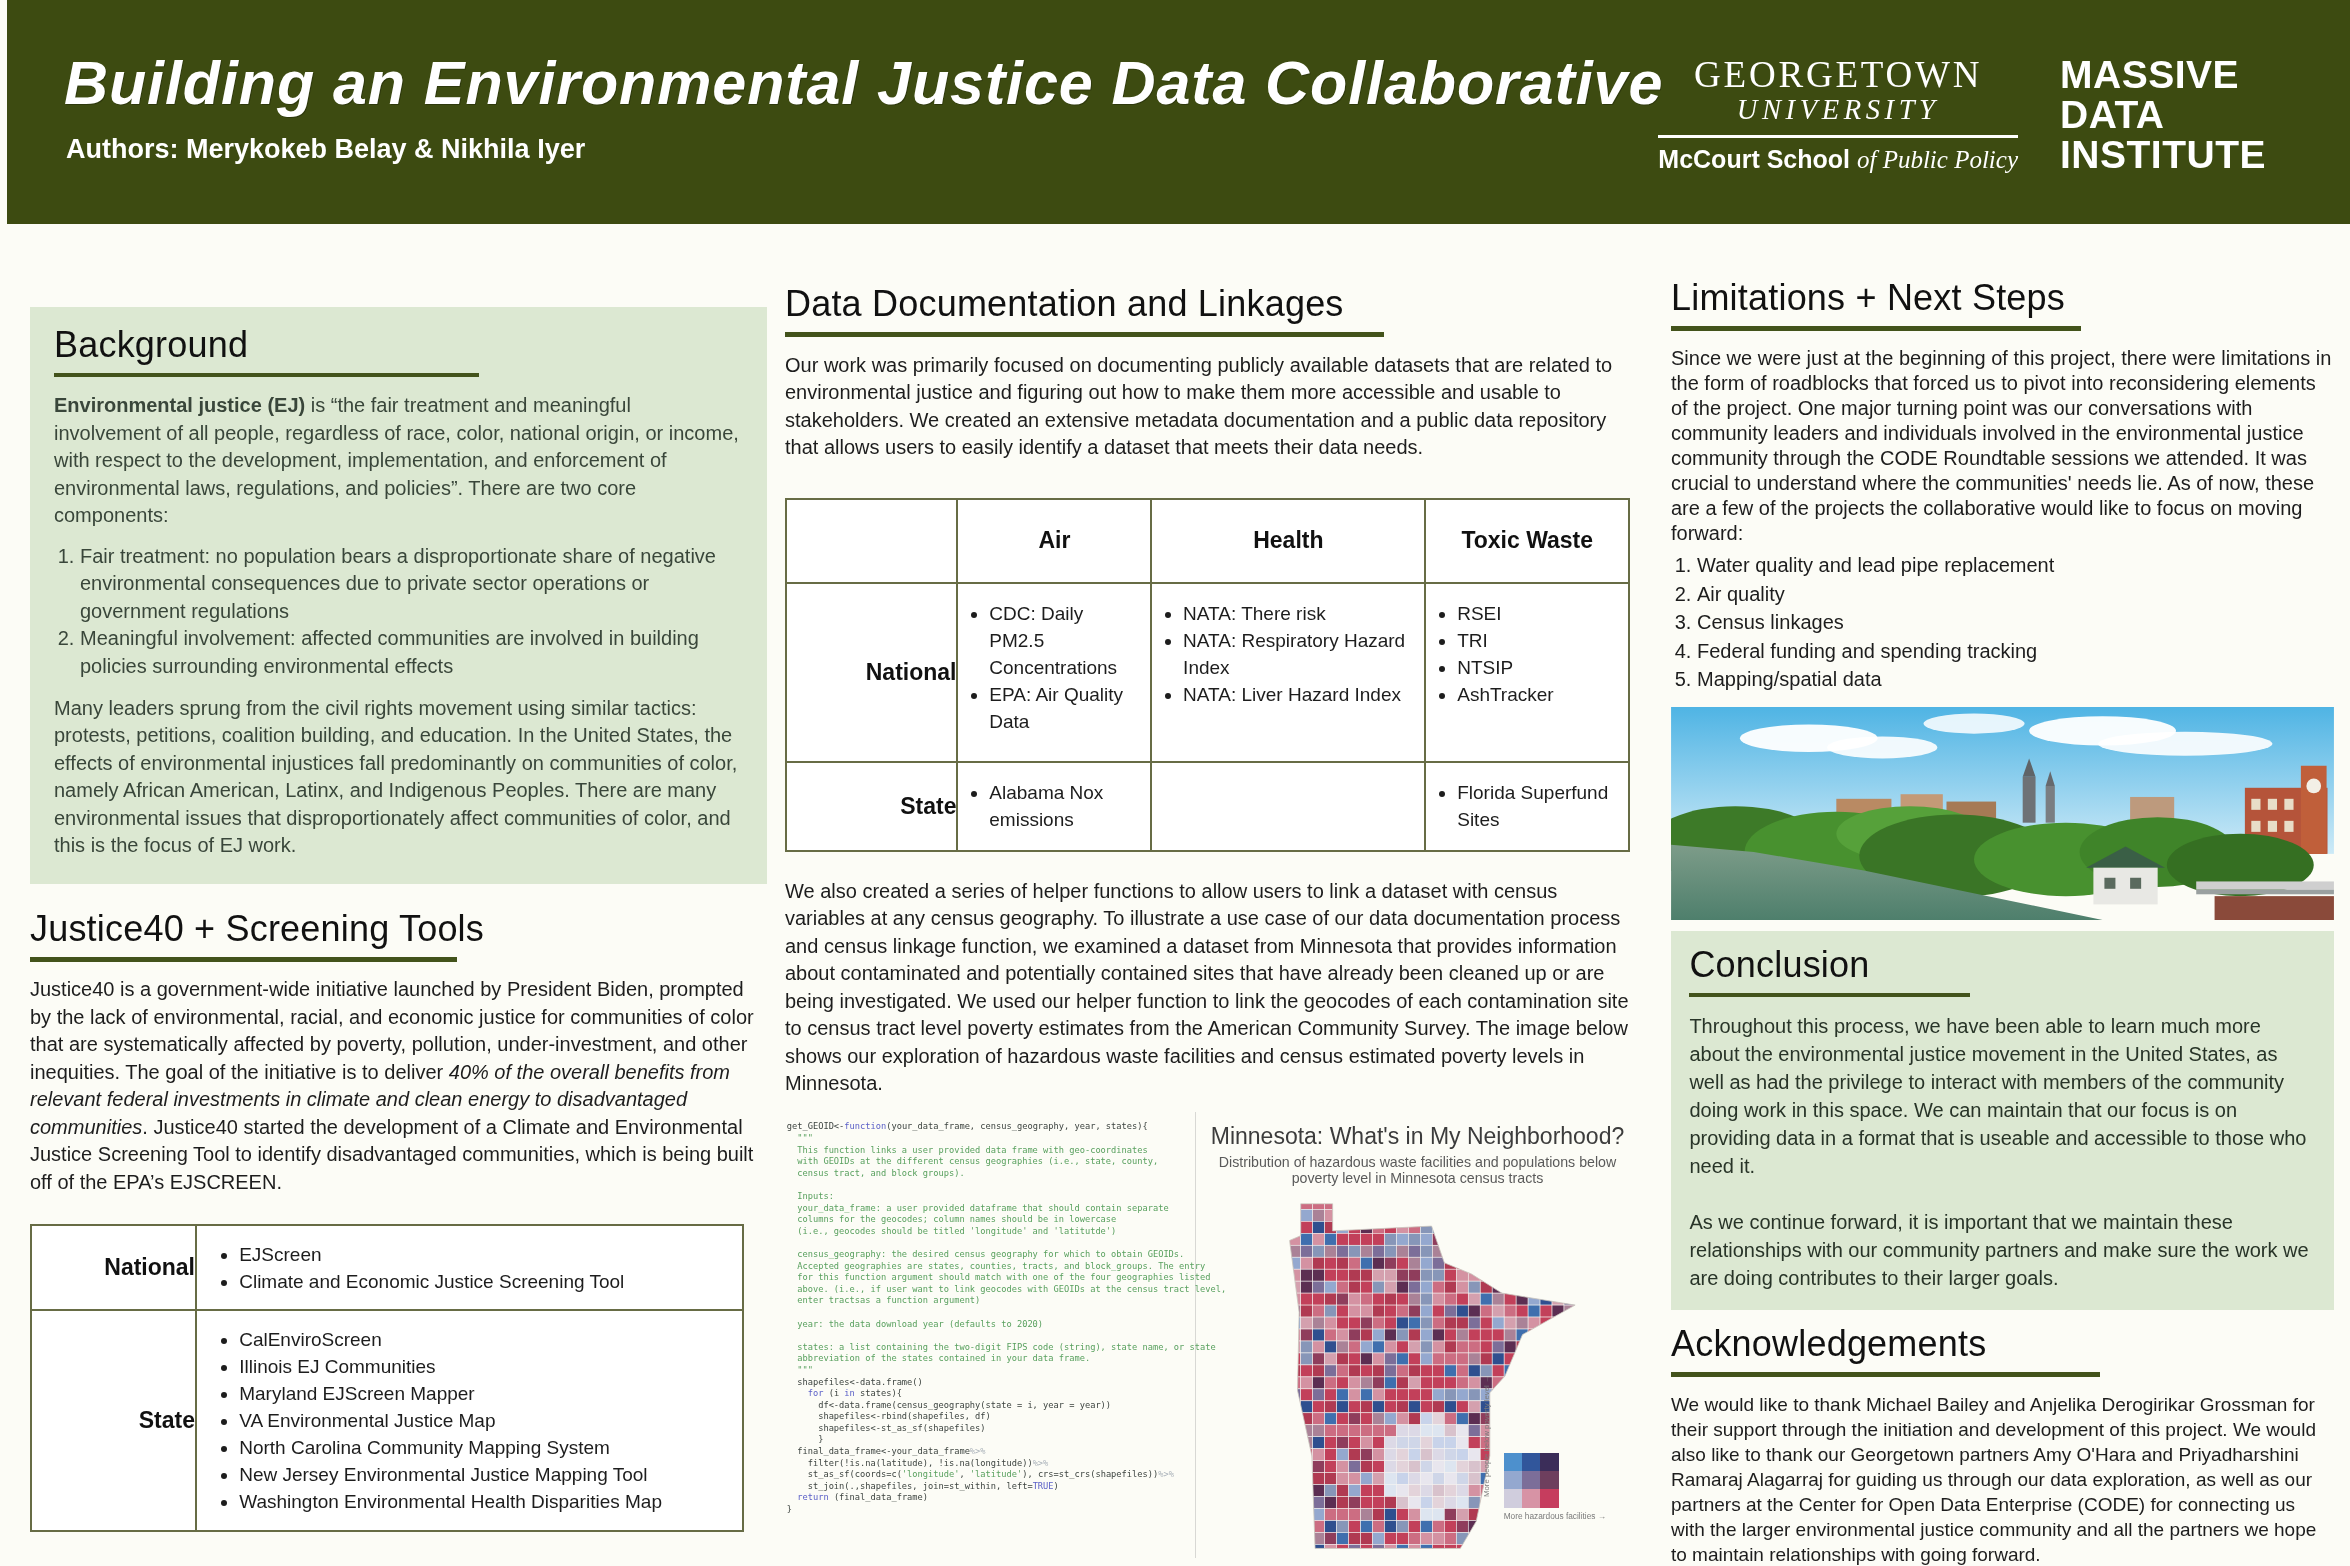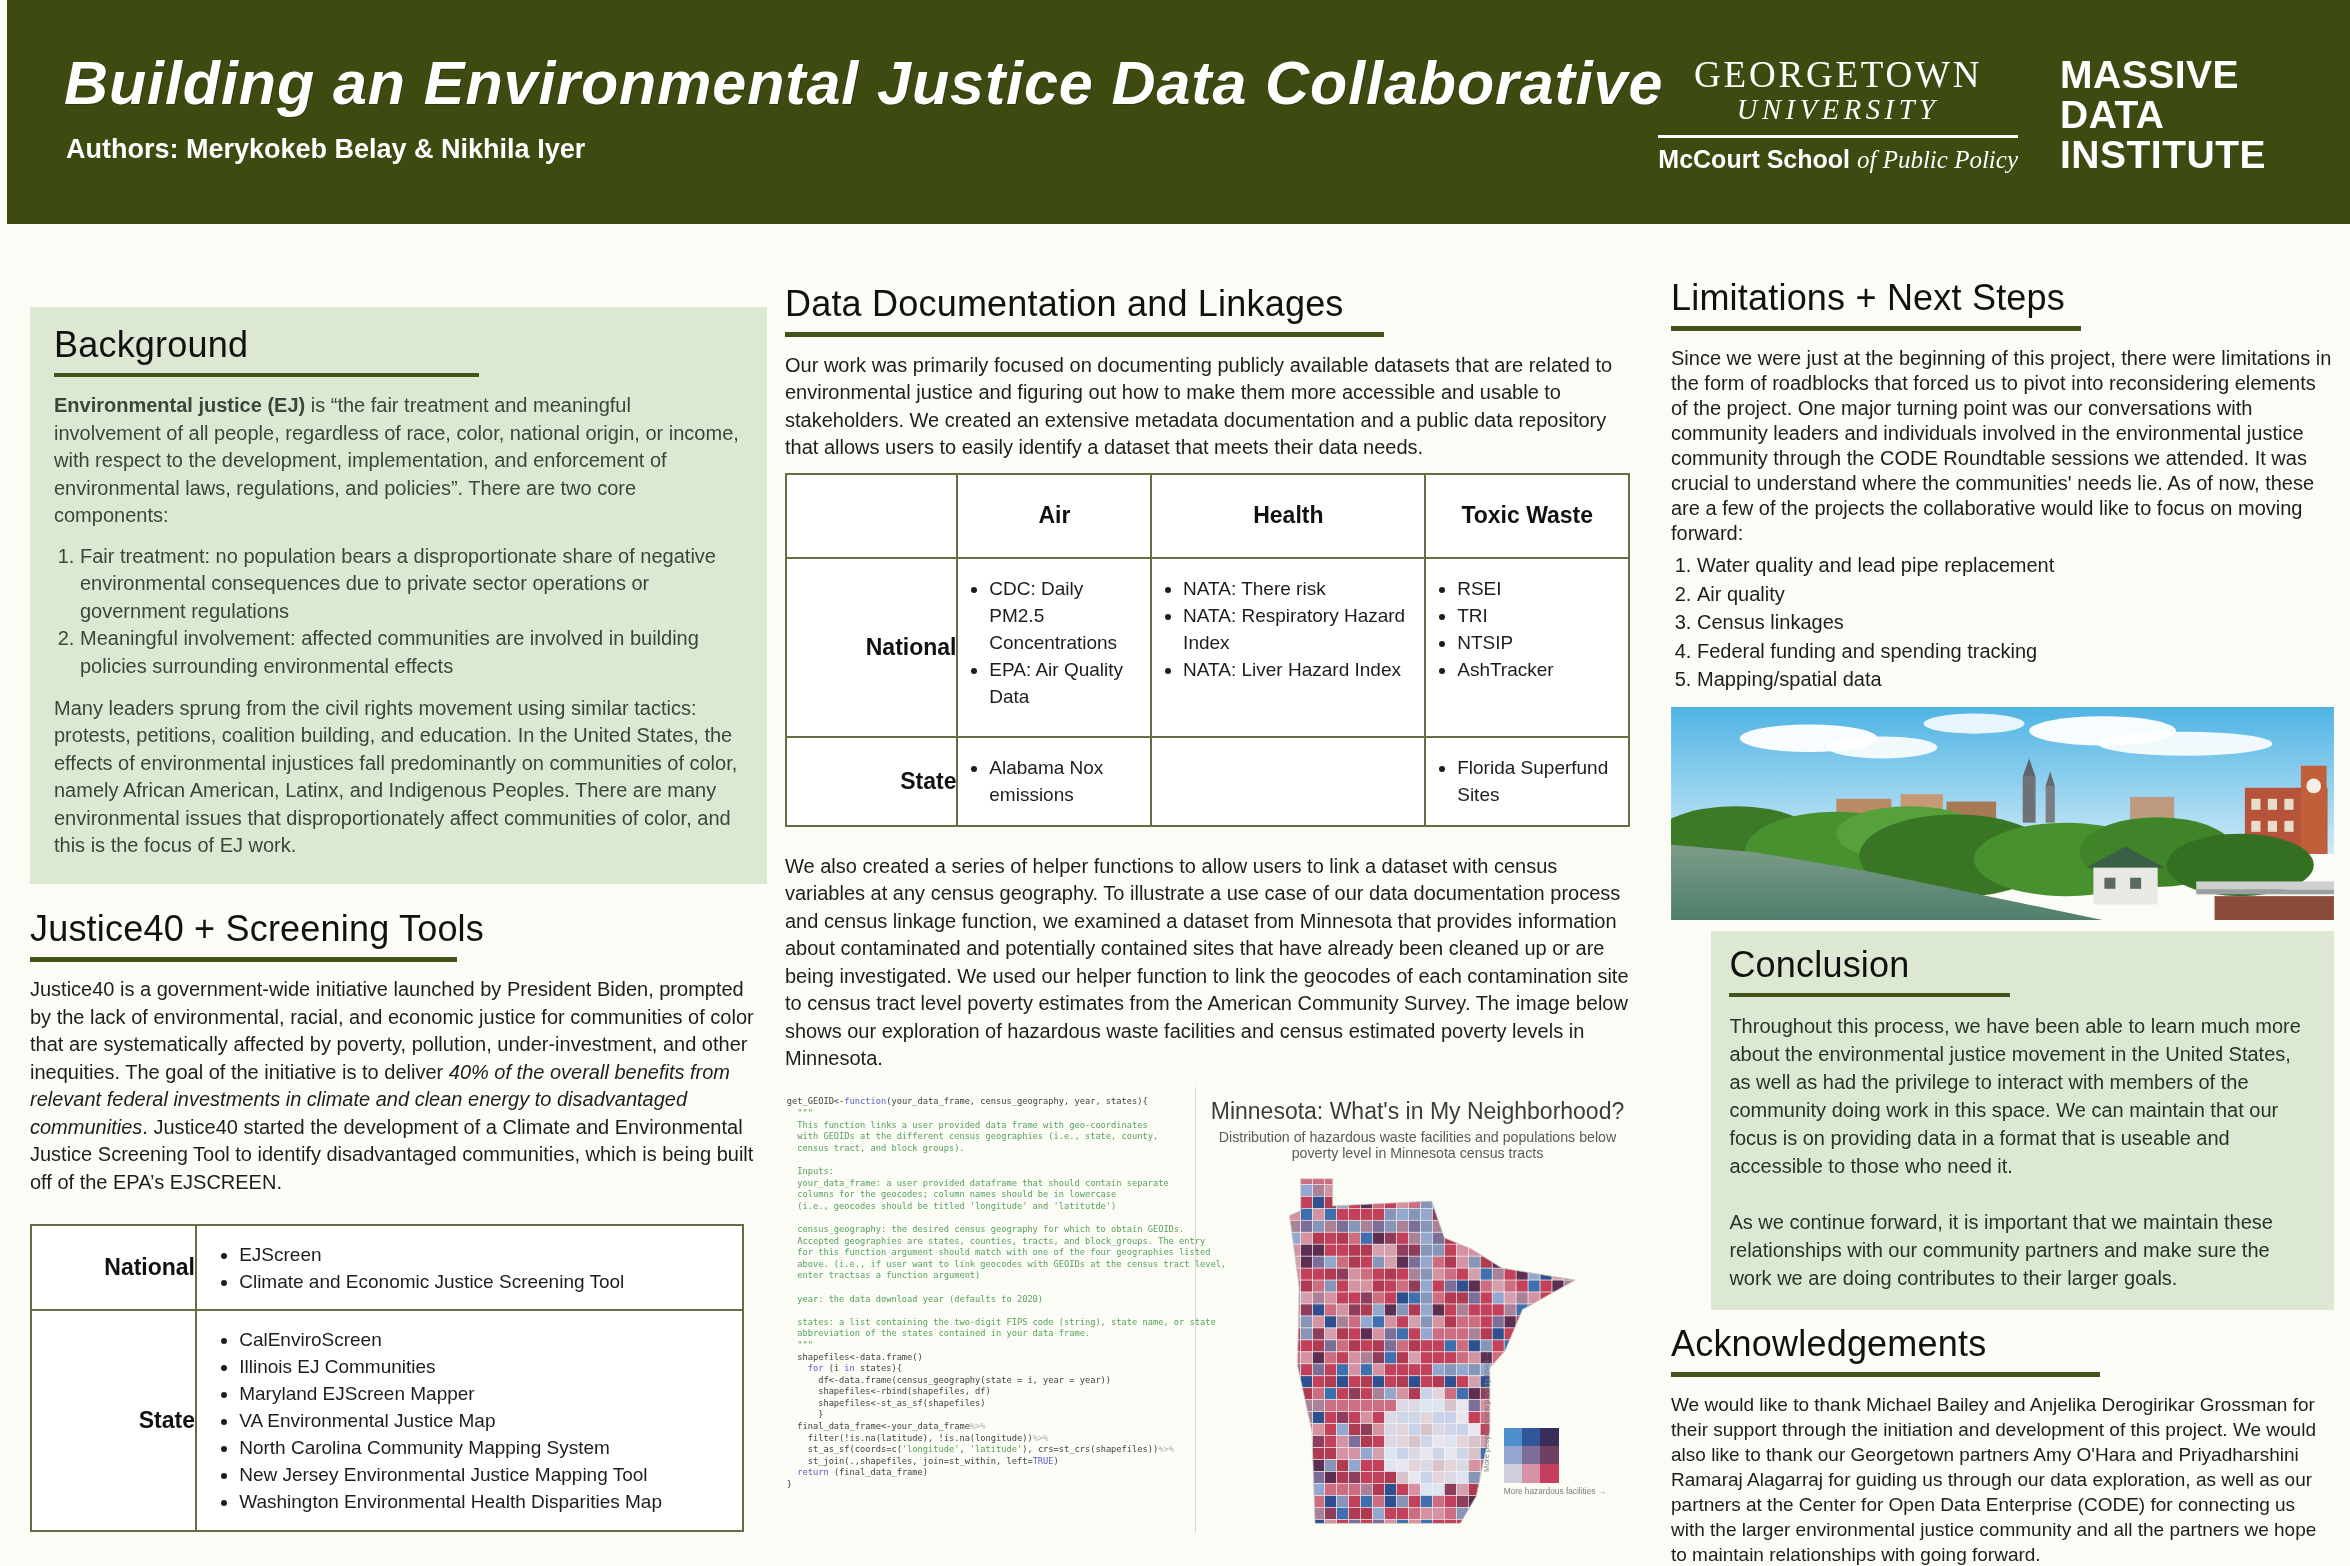--- a/index.html
+++ b/index.html
@@ -40,21 +40,21 @@
   table.grid td, table.grid th { border:2.8px solid #676c45; vertical-align:middle; }
   td.lbl { font-weight:bold; font-size:23px; text-align:right; color:#111; }
   td.items ul { margin:0; padding-left:33px; }
   td.items li { font-size:19px; line-height:27px; color:#1d1d1d; }
   .sc-table { margin-top:27.5px; width:714px; }
   .sc-table td.lbl { width:165px; }
   .sc-table td.items { padding:14.7px 9.2px; }
 
   
   .mid-col { left:785px; top:283px; width:847px; }
-  .dd-table { margin-top:11px; width:845px; }
+  .dd-table { margin-top:36px; width:845px; }
   .dd-table th { font-size:23px; font-weight:bold; color:#111; height:84px; background:#fff; }
   .dd-table td.lbl { width:172px; }
   .dd-table td.items { padding:16.5px 7.3px 16.5px 1.8px; vertical-align:top; }
   .dd-table td.items ul { padding-left:29px; }
   .dd-table .c-air { width:194px; }
   .dd-table .c-health { width:275px; }
   .dd-table .c-toxic { width:204px; }
   .dd-row-nat td { height:179px; }
   .dd-row-state td { height:84px; }
   .mid-para2 { margin-top:26px; }
@@ -69,21 +69,21 @@
   .biv-legend { position:absolute; right:27.5px; bottom:37px; }
   .biv-grid { display:grid; grid-template-columns:repeat(3,18.4px); grid-auto-rows:18.4px; }
   .biv-y { position:absolute; left:-13px; bottom:24px; transform-origin:0 100%; transform:rotate(-90deg); font-size:7.8px; color:#7a7a7a; white-space:nowrap; }
   .biv-x { font-size:8.3px; color:#7a7a7a; margin-top:3.7px; white-space:nowrap; }
 
   
   .right-col { left:1671px; top:277px; width:663px; }
   .right-col p.body { font-size:20px; line-height:25px; }
   .right-col ol.num { font-size:20px; line-height:28.5px; color:#1d1d1d; }
   .photo { margin:13px 0 11px 0; display:block; }
-  .conc-panel { padding:13px 18.4px 18.4px 18.4px; margin-top:1.8px;margin-left:40px; }
+  .conc-panel { padding:13px 18.4px 18.4px 18.4px; margin-top:1.8px; }
   .conc-panel p.body { font-size:20px; line-height:28px; color:#283428; }
   .conc-gap { height:27.5px; }
   .ack { margin-top:13px; }
   .ack p.body { font-size:19px; line-height:25px; }
 </style>
 </head>
 <body>
 
 <div class="poster">
 

